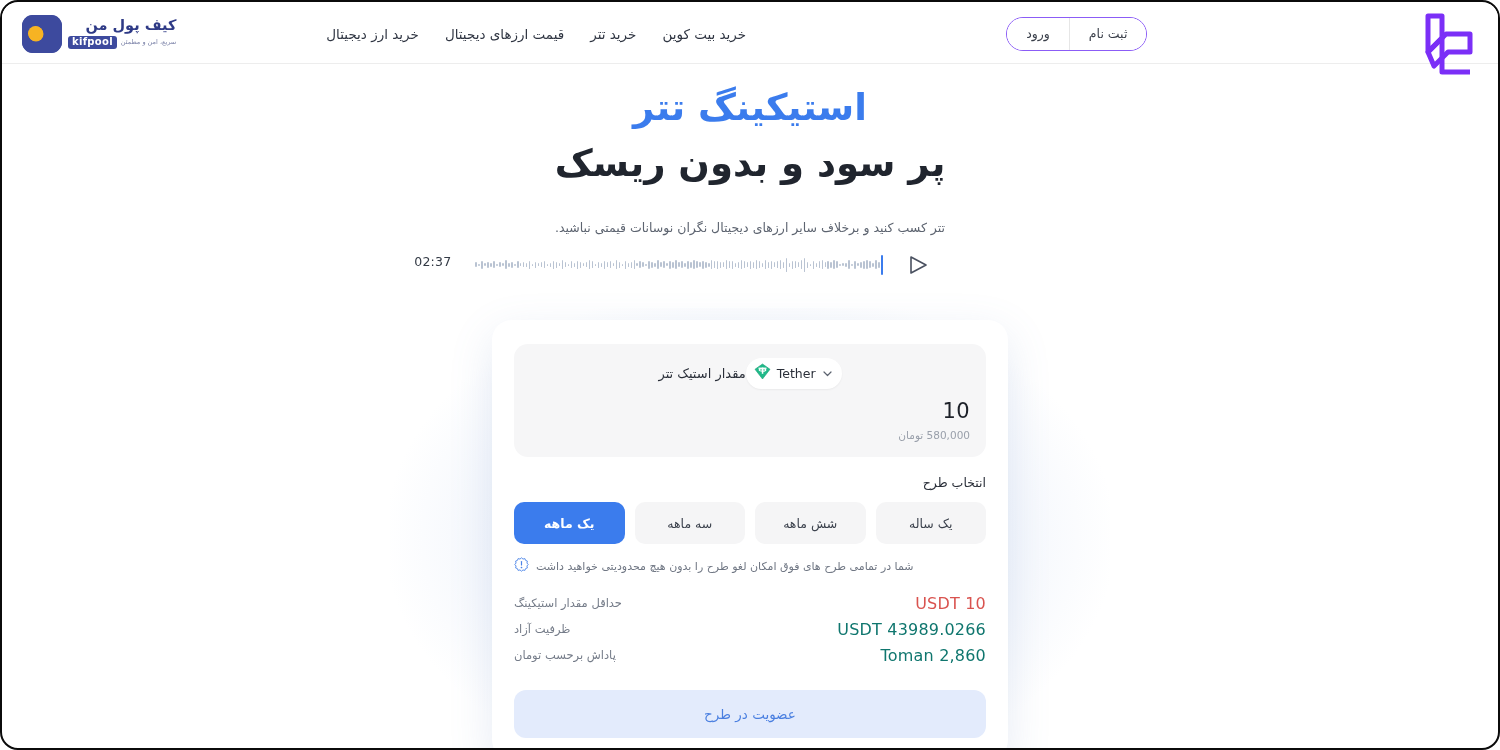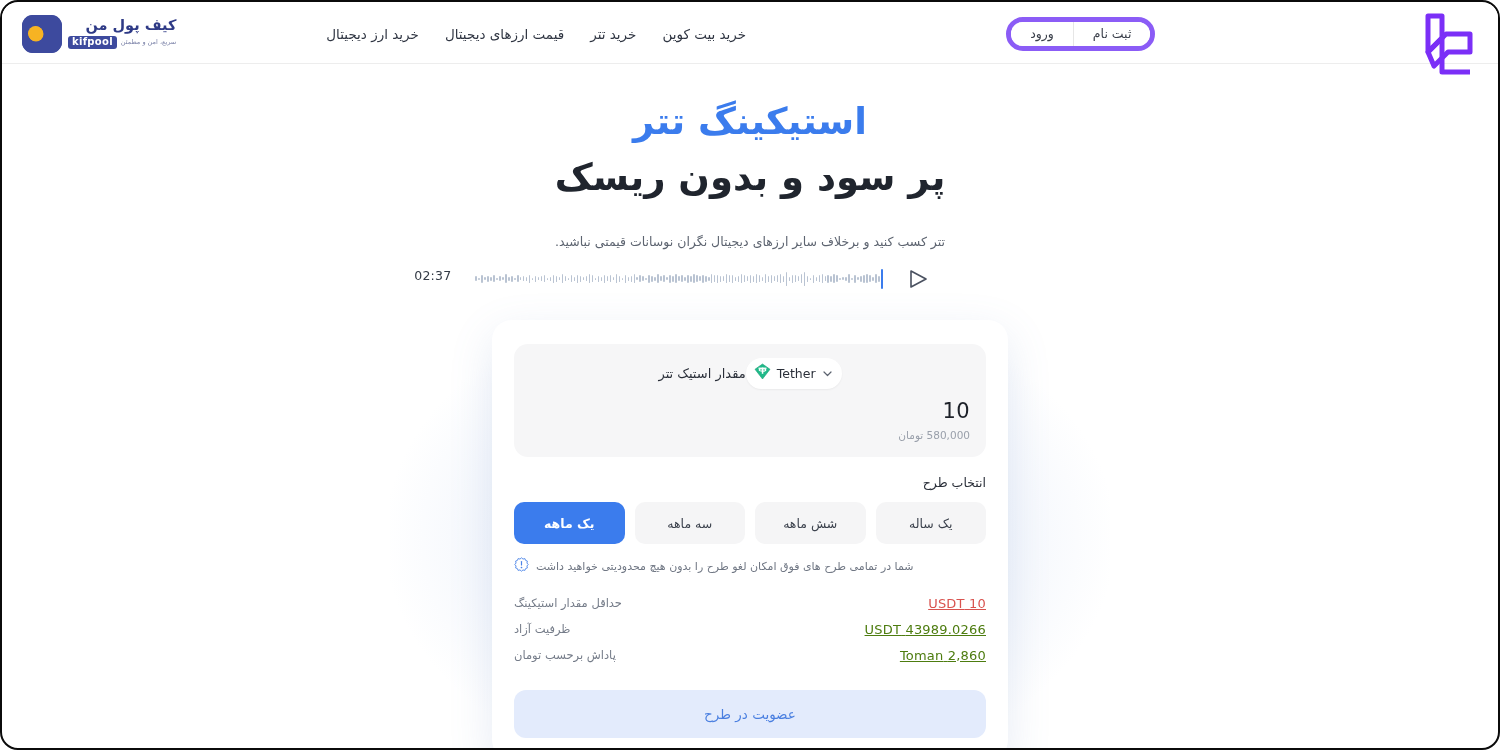--- a/index.html
+++ b/index.html
@@ -110,21 +110,21 @@
     color: #2f3542;
     white-space: nowrap;
     cursor: pointer;
   }
 
   
   #auth {
     display: flex;
     flex-direction: row-reverse;
     align-items: stretch;
-    border: 5px solid #8b5cf6;
+    border: 1px solid #8b5cf6;
     border-radius: 22px;
     overflow: hidden;
     height: 34px;
     margin-right: auto;
     margin-left: 200px;
     background: #fff;
     text-align: center;
   }
   .auth-btn {
     display: flex;
@@ -143,21 +143,21 @@
   #watermark {
     position: absolute;
     top: 6px; right: 18px;
     width: 66px; height: 78px;
     z-index: 7;
   }
 
   
   #hero {
     position: absolute;
-    top: 70px; left: 0; right: 0;
+    top: 56px; left: 0; right: 0;
     height: 250px;
     text-align: center;
     padding-top: 25px;
     background: #fff;
     z-index: 2;
   }
   #title-1 {
     font-size: 37px;
     font-weight: 800;
     color: #3b7ced;
@@ -334,27 +334,26 @@
   #details { margin-top: 14px; }
   .drow {
     display: flex;
     flex-direction: row-reverse;
     align-items: center;
     justify-content: space-between;
     height: 26px;
   }
   .dlabel { font-size: 11.5px; color: #757c89; }
   .dvalue {
-    font-size: 13px;
+    font-size: 16px;
     font-family: "DejaVu Sans", sans-serif;
     letter-spacing: 0.2px;
-    text-decoration: underline;
   }
   .dvalue.red { color: #d9534f; }
-  .dvalue.green { color: #4d7c0f; }
+  .dvalue.green { color: #0f766e; }
 
   #submit {
     margin-top: 22px;
     margin-bottom: 22px;
     height: 48px;
     border-radius: 12px;
     background: #e3ebfc;
     color: #4a7fe0;
     font-size: 13.5px;
     display: flex;

